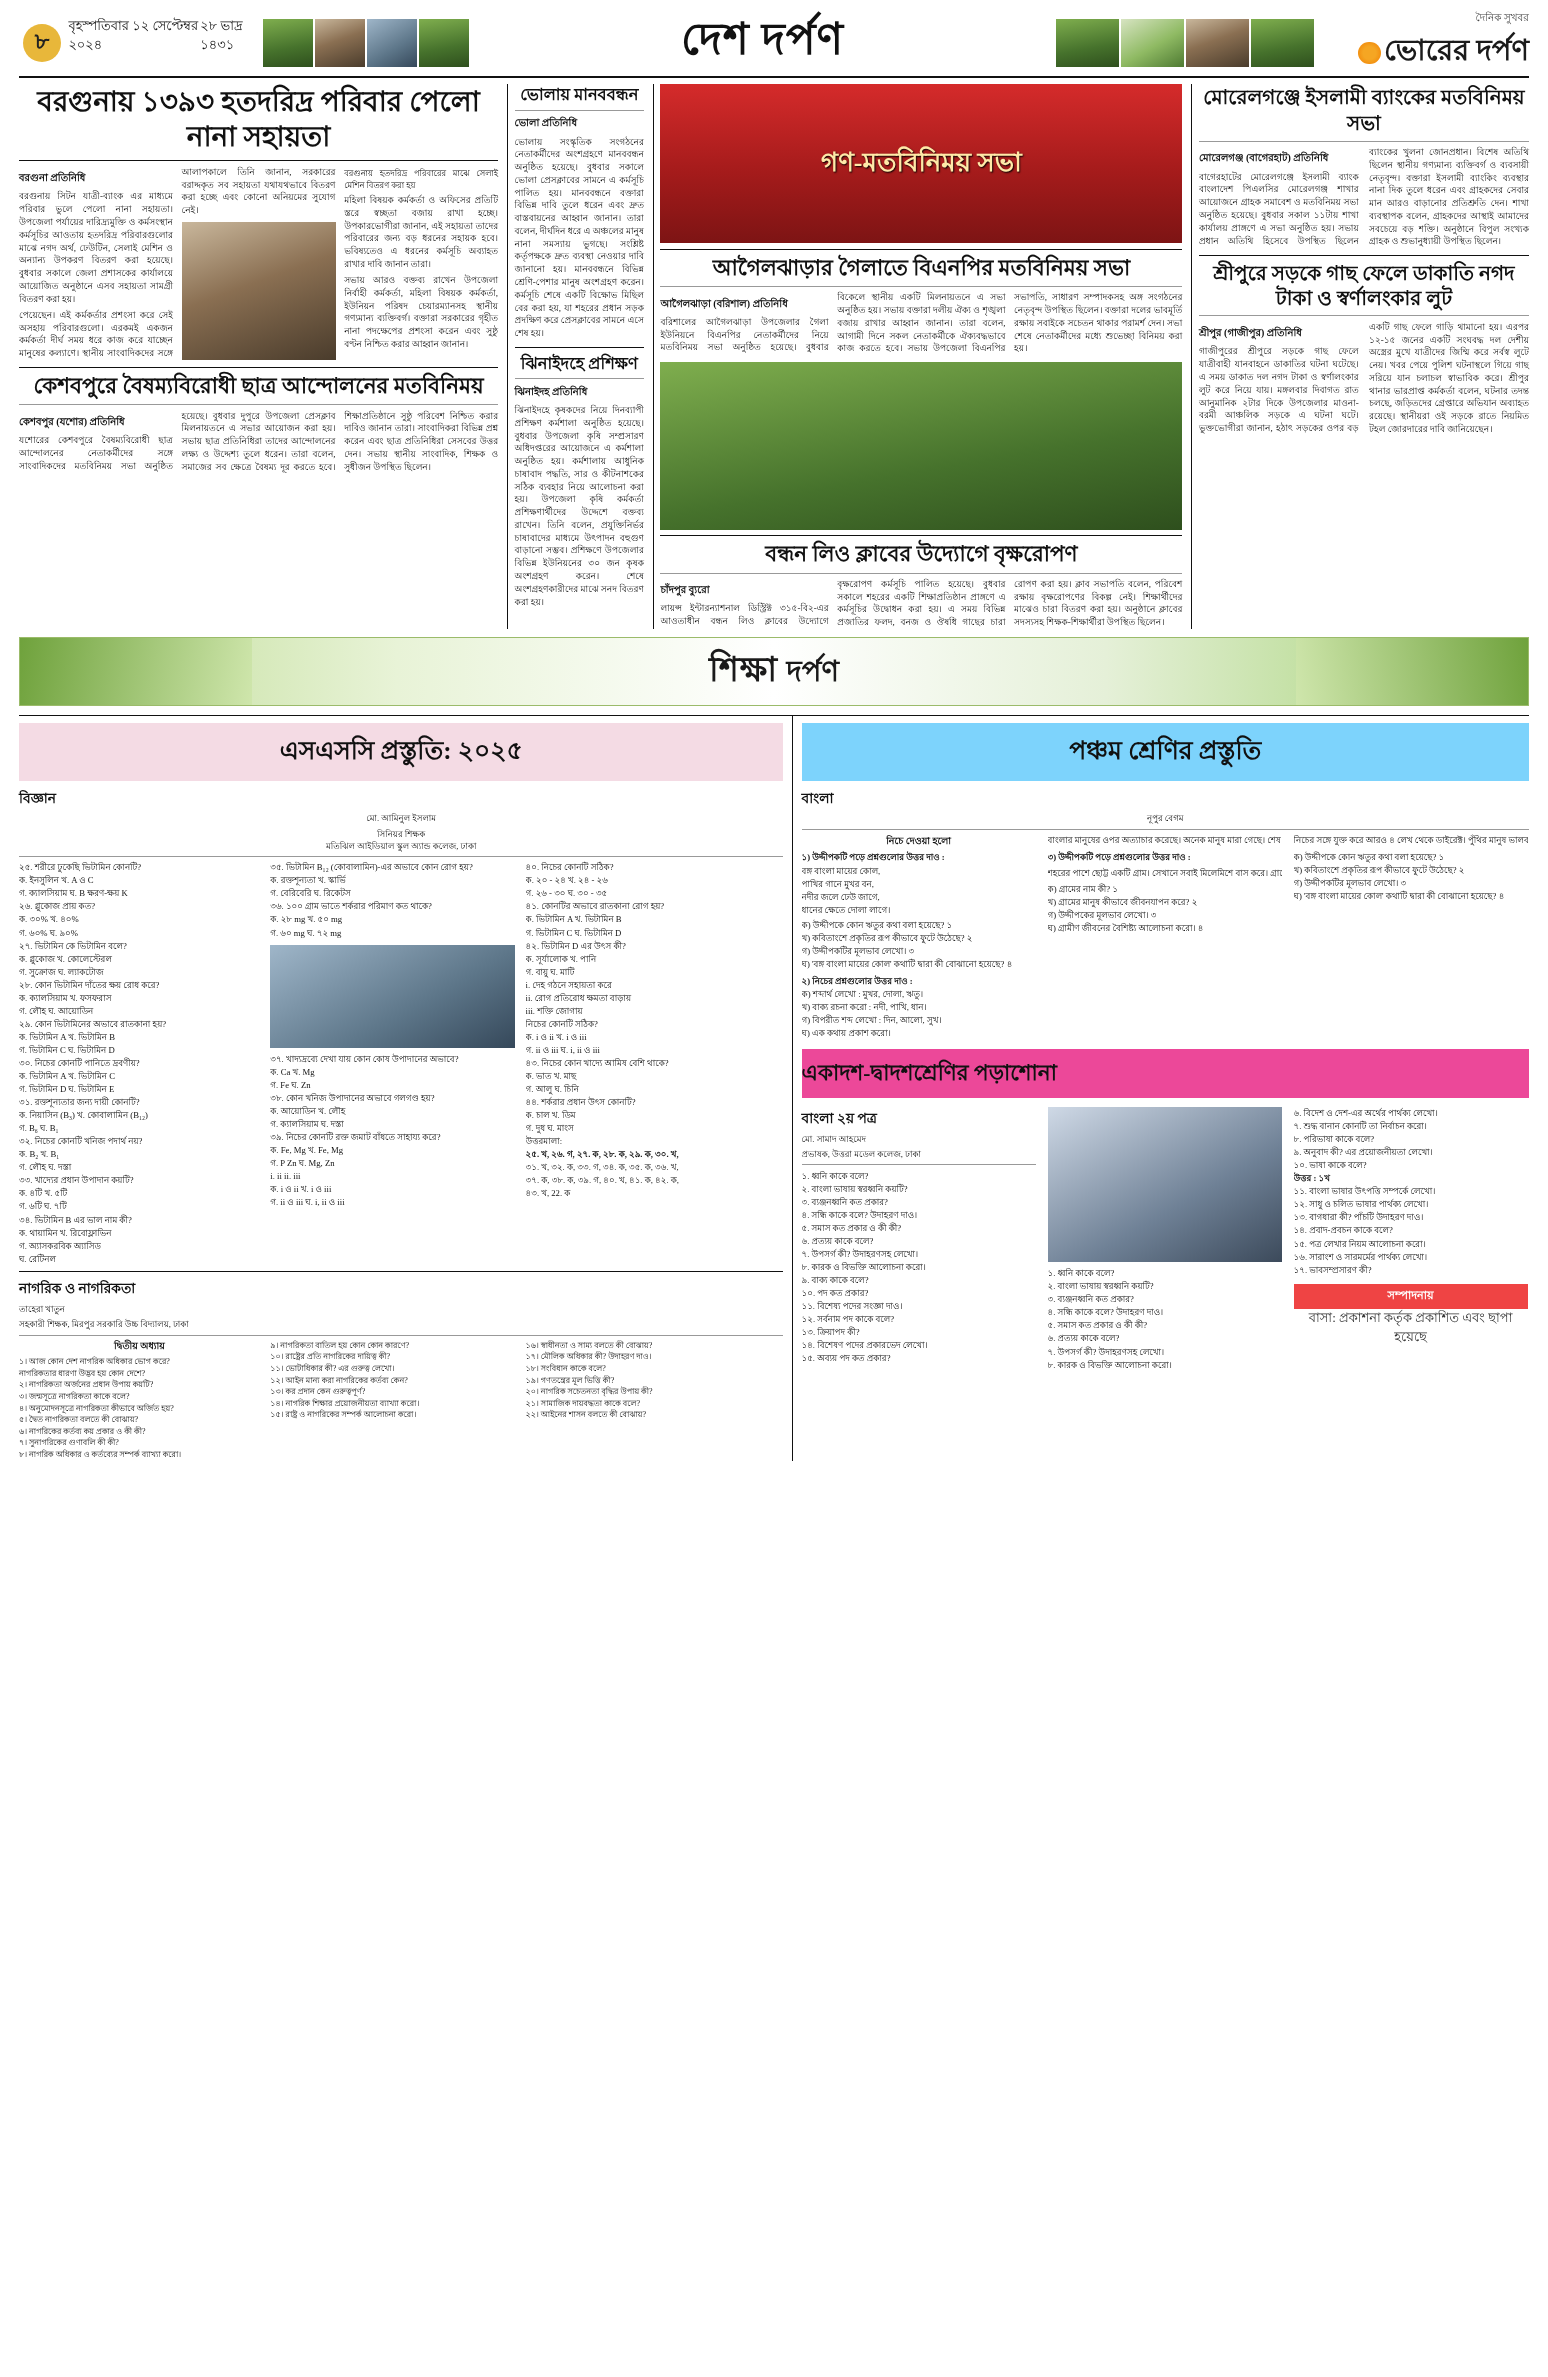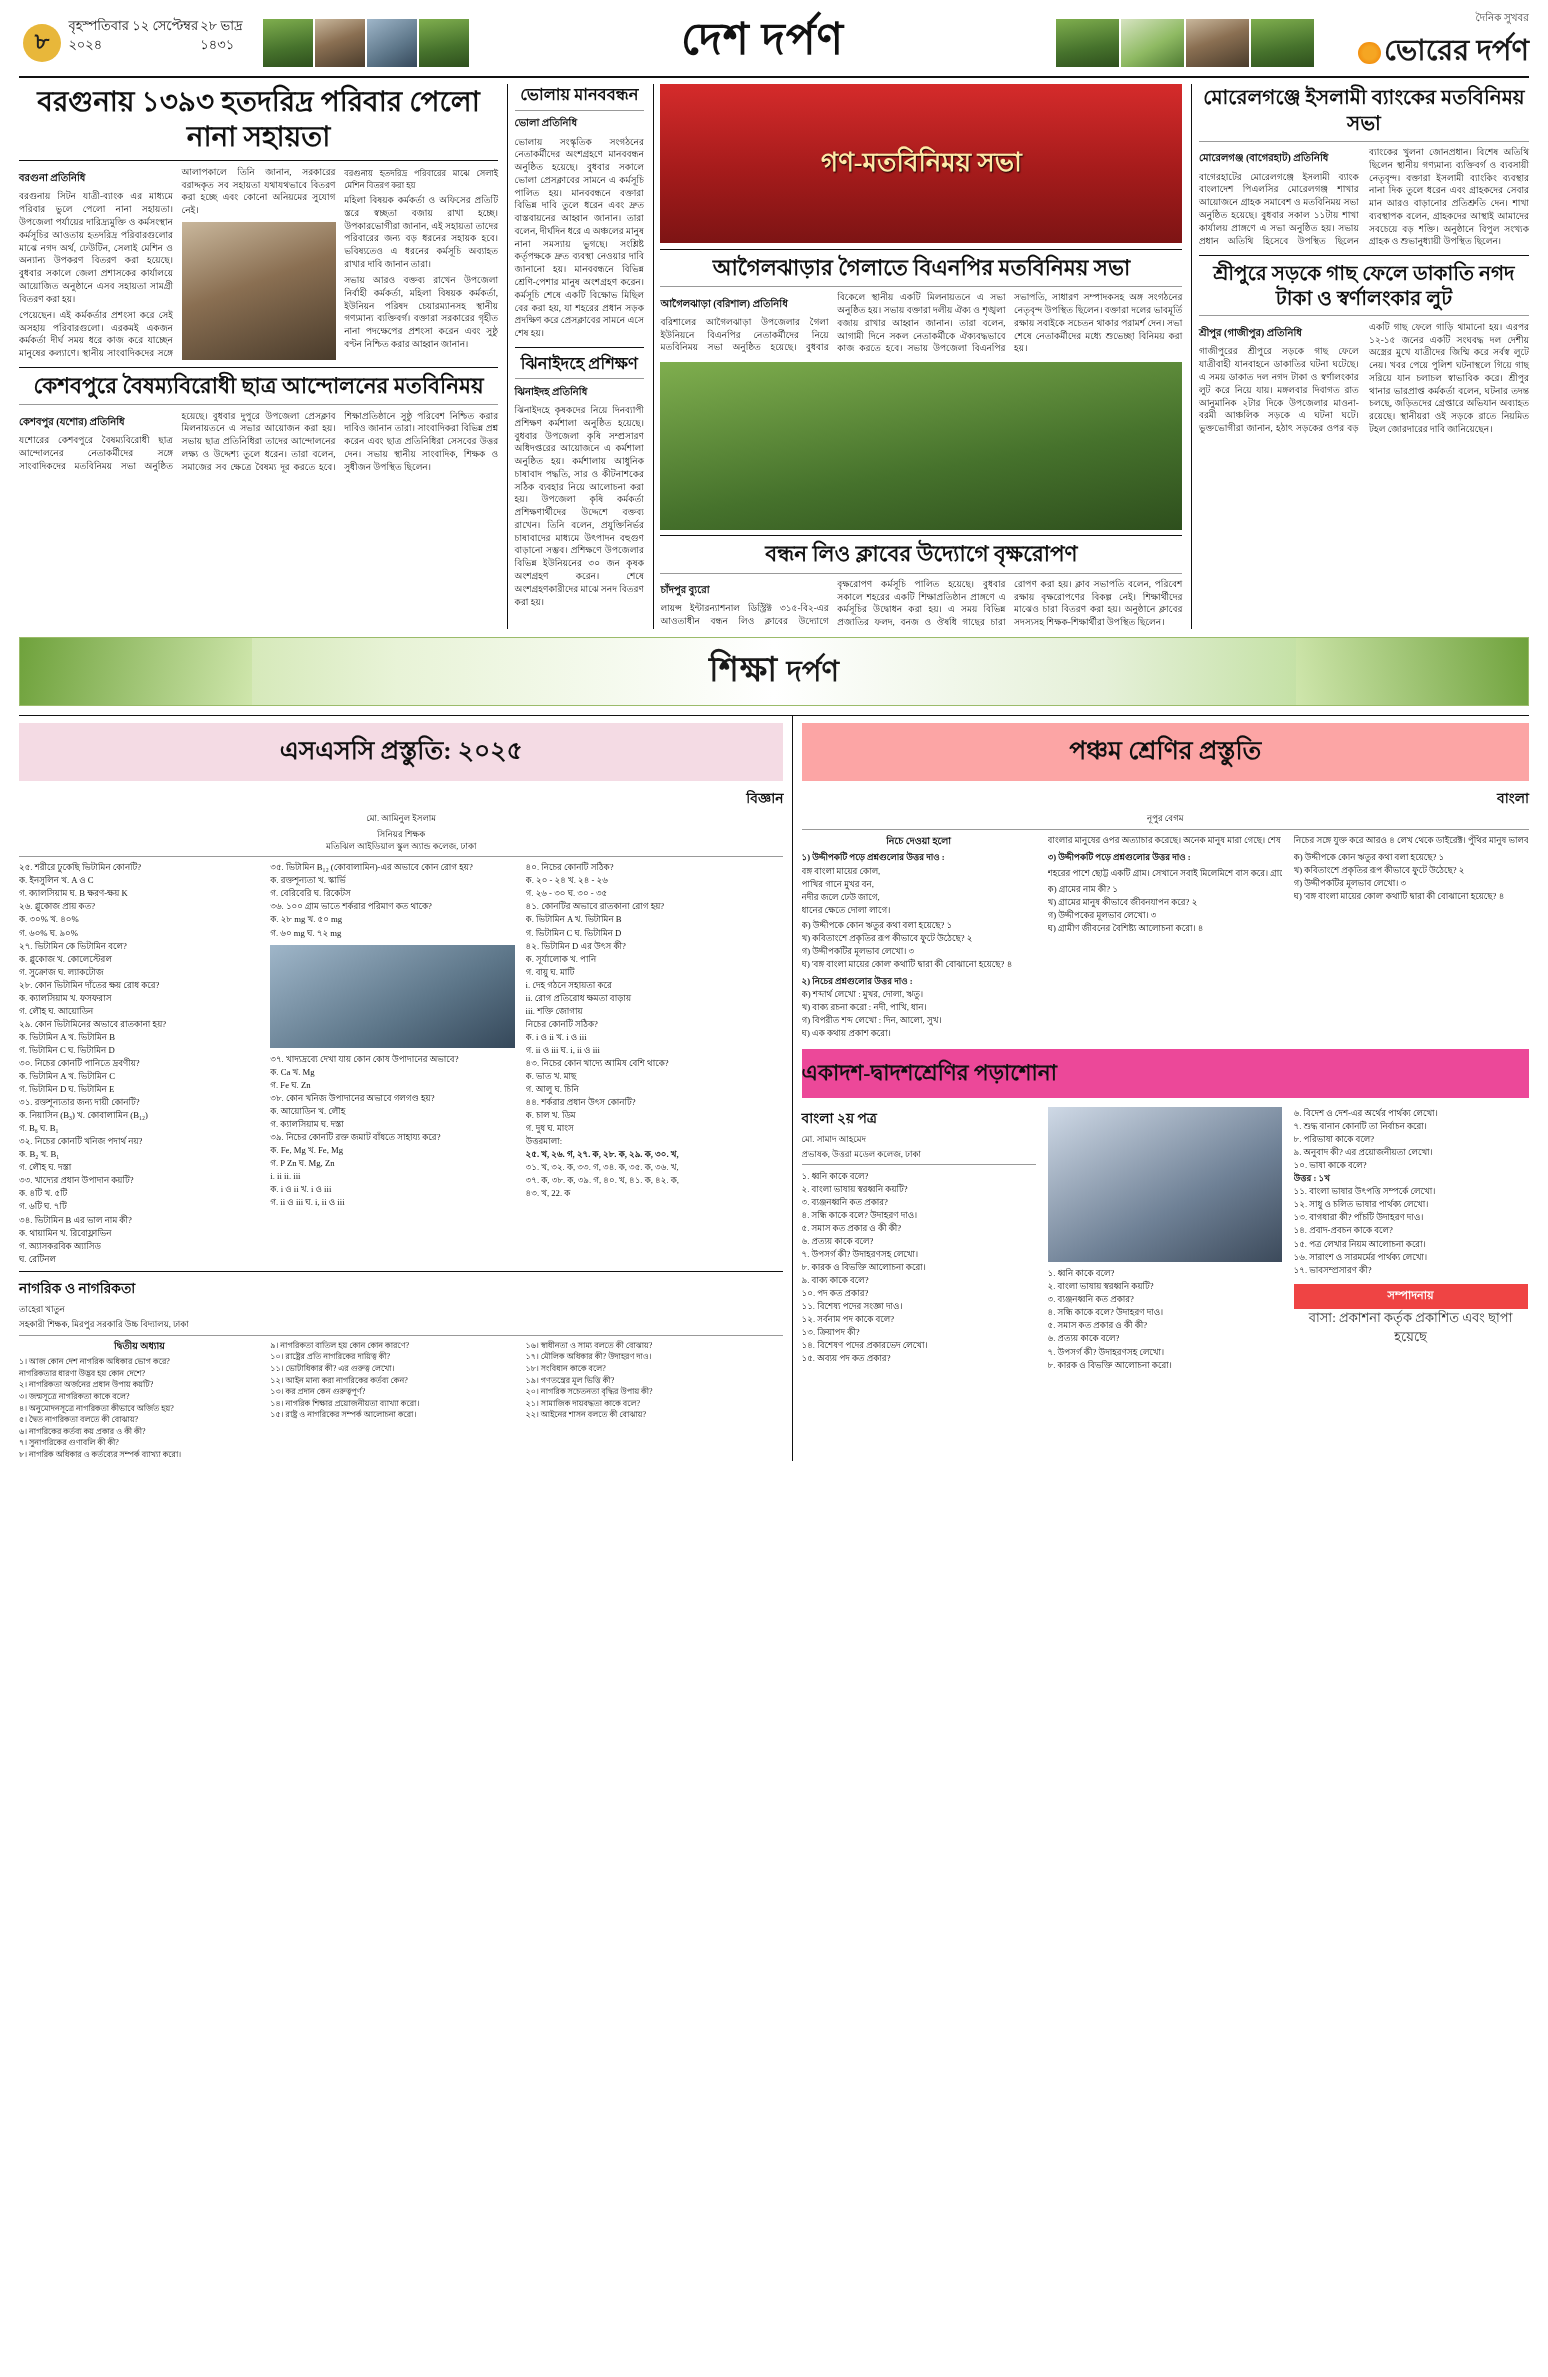--- a/index.html
+++ b/index.html
@@ -110,28 +110,28 @@
   
   .eduzone { display:flex; gap:0; margin-top:8.6px; border-top:1.7px solid #111; }
   .edu-left { width:774px; border-right:1.7px solid #111; padding-right:8.6px; }
   .edu-right { width:736px; padding-left:8.6px; }
 
   .banner-pink {
     background:#f4dbe4; text-align:center; padding:7.7px 0; margin:6.9px 0 5.2px;
     font-size:25px; font-weight:bold;
   }
   .banner-mint {
-    background:#fca5a5; text-align:center; padding:7.7px 0; margin:6.9px 0 5.2px;
+    background:#7dd3fc; text-align:center; padding:7.7px 0; margin:6.9px 0 5.2px;
     font-size:25px; font-weight:bold;
   }
   .banner-lav {
     background:#ec4899; text-align:left; padding:6.9px 0; margin:6.9px 0 5.2px;
     font-size:21.5px; font-weight:bold;
   }
-  .sub-h { font-size:13.8px; font-weight:bold; text-align:right; margin:3.4px 0 1.7px; }
+  .sub-h { font-size:13.8px; font-weight:bold; text-align:left; margin:3.4px 0 1.7px; }
   .auth { font-size:8.6px; text-align:center; line-height:1.4; margin-bottom:3.4px; }
   .q { font-size:8.7px; line-height:1.5; }
   .q div { white-space:nowrap; overflow:hidden; text-overflow:clip; }
 
   .stamp {
     margin-top:6.9px; background:#ef4444; color:#fff; font-size:11.2px;
     text-align:center; padding:3.4px 0; font-weight:bold;
   }
   .stampsub { font-size:13px; text-align:center; color:#333; line-height:1.4; }
 

